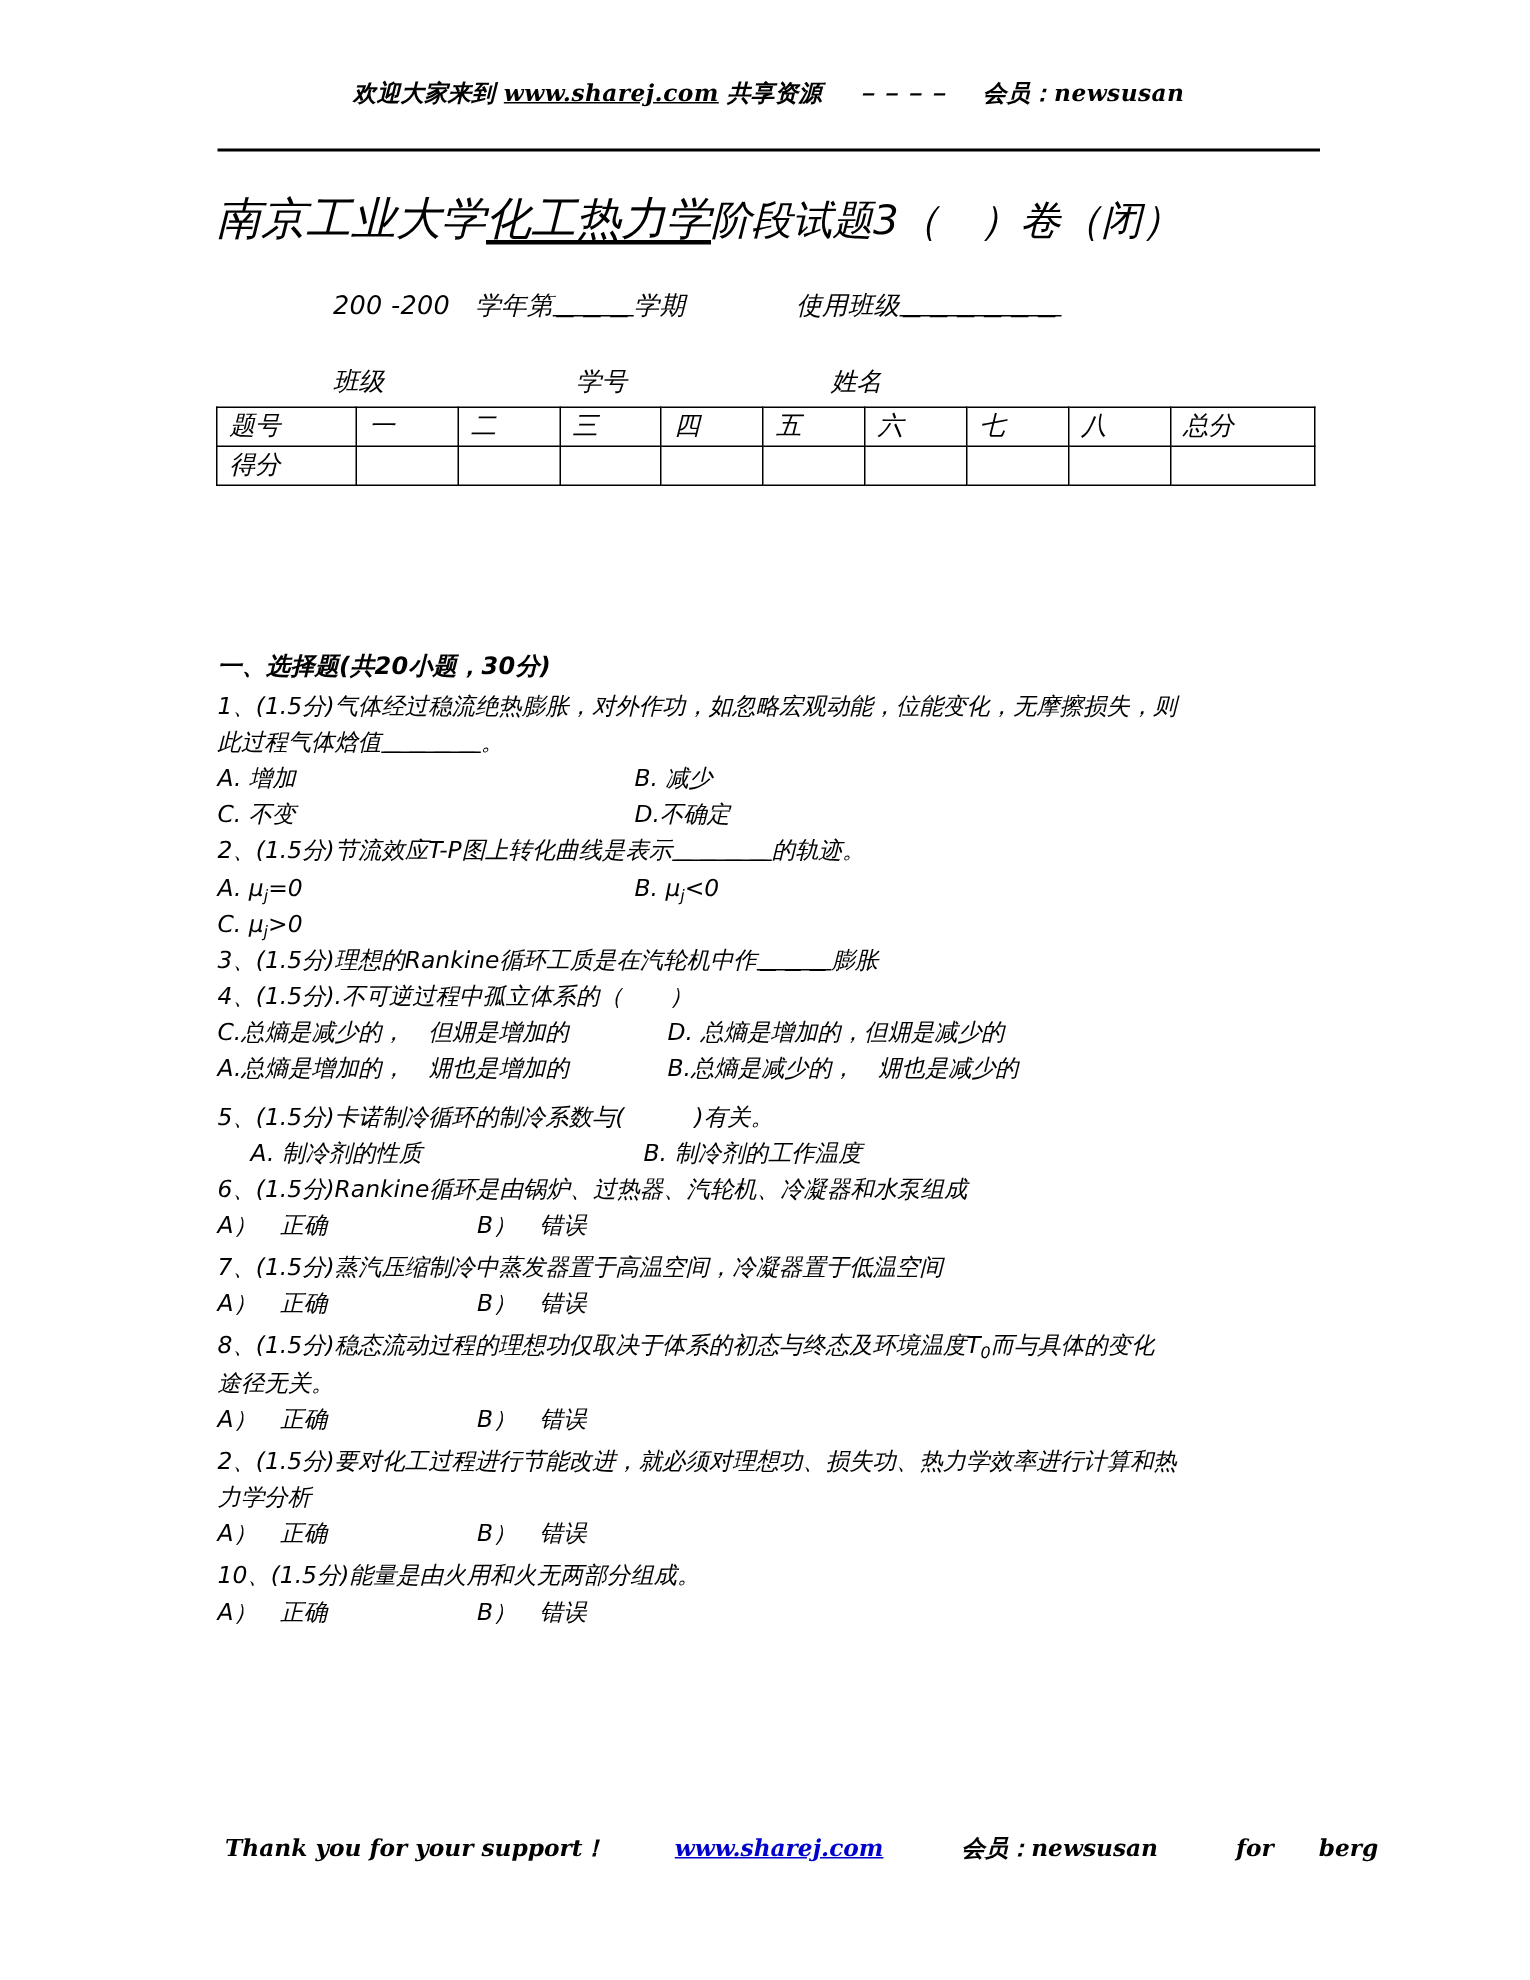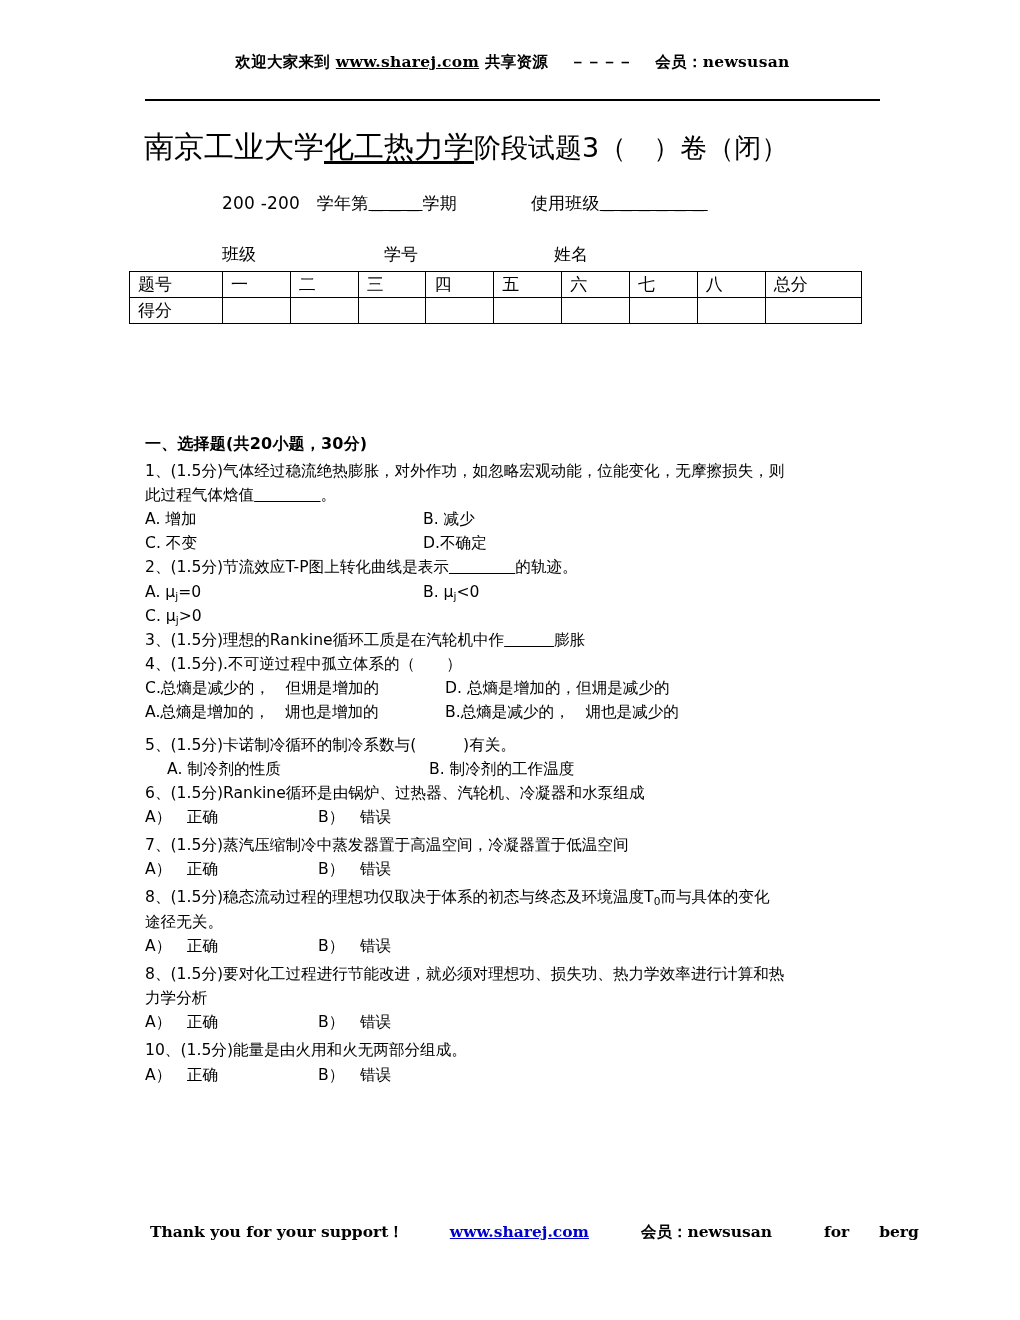--- a/index.html
+++ b/index.html
@@ -13,20 +13,21 @@
     position: relative;
     overflow: hidden;
   }
 
   .page {
     position: absolute;
     left: 0; top: 0;
     width: 1020px;
     height: 1104px;
     padding: 16px;
+    font-style: italic;
   }
 
   
   .run-header {
     position: absolute;
     left: 145px;
     top: 52px;
     width: 735px;
     text-align: center;
     font-family: "DejaVu Serif", "Liberation Serif", serif;
@@ -82,21 +83,21 @@
     width: 660px;
     font-size: 17px;
     white-space: nowrap;
   }
   .namerow .g1 { display: inline-block; width: 128px; }
   .namerow .g2 { display: inline-block; width: 136px; }
 
   
   table.score {
     position: absolute;
-    left: 129px;
+    left: 144px;
     top: 271px;
     width: 733px;
     border-collapse: collapse;
     table-layout: fixed;
     font-size: 17px;
   }
   table.score td {
     border: 1.6px solid #000;
     height: 26px;
     padding: 1px 8px;
@@ -300,21 +301,21 @@
       </div>
       <div class="q-stem">途径无关。</div>
       <div class="opts">
         <span class="opt opt-tf1">A）　正确</span><span class="opt">B）　错误</span>
       </div>
     </div>
 
     <div class="spacer-xs"></div>
 
     <div class="q">
-      <div class="q-stem">8、(1.5分)要对化工过程进行节能改进，就必须对理想功、损失功、热力学效率进行计算和热</div>
+      <div class="q-stem">2、(1.5分)要对化工过程进行节能改进，就必须对理想功、损失功、热力学效率进行计算和热</div>
       <div class="q-stem">力学分析</div>
       <div class="opts">
         <span class="opt opt-tf1">A）　正确</span><span class="opt">B）　错误</span>
       </div>
     </div>
 
     <div class="spacer-xs"></div>
 
     <div class="q">
       <div class="q-stem">10、(1.5分)能量是由火用和火无两部分组成。</div>

